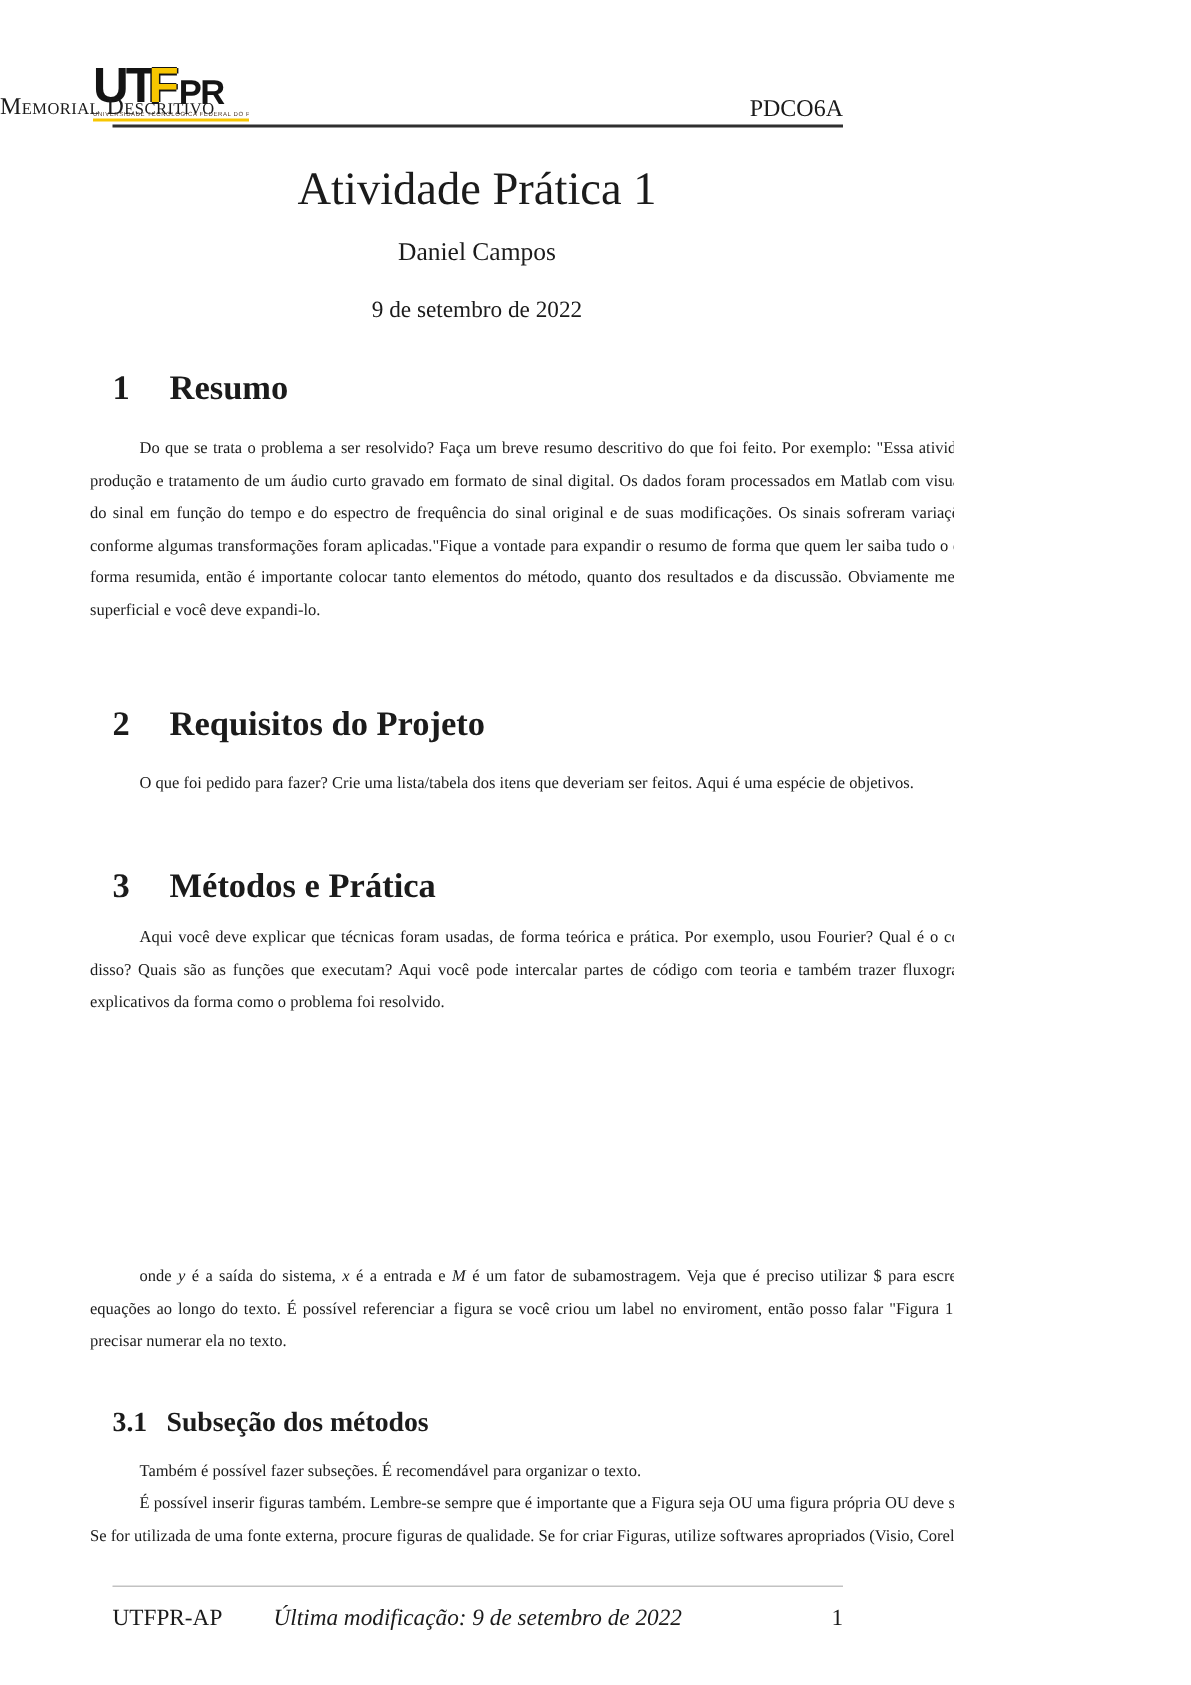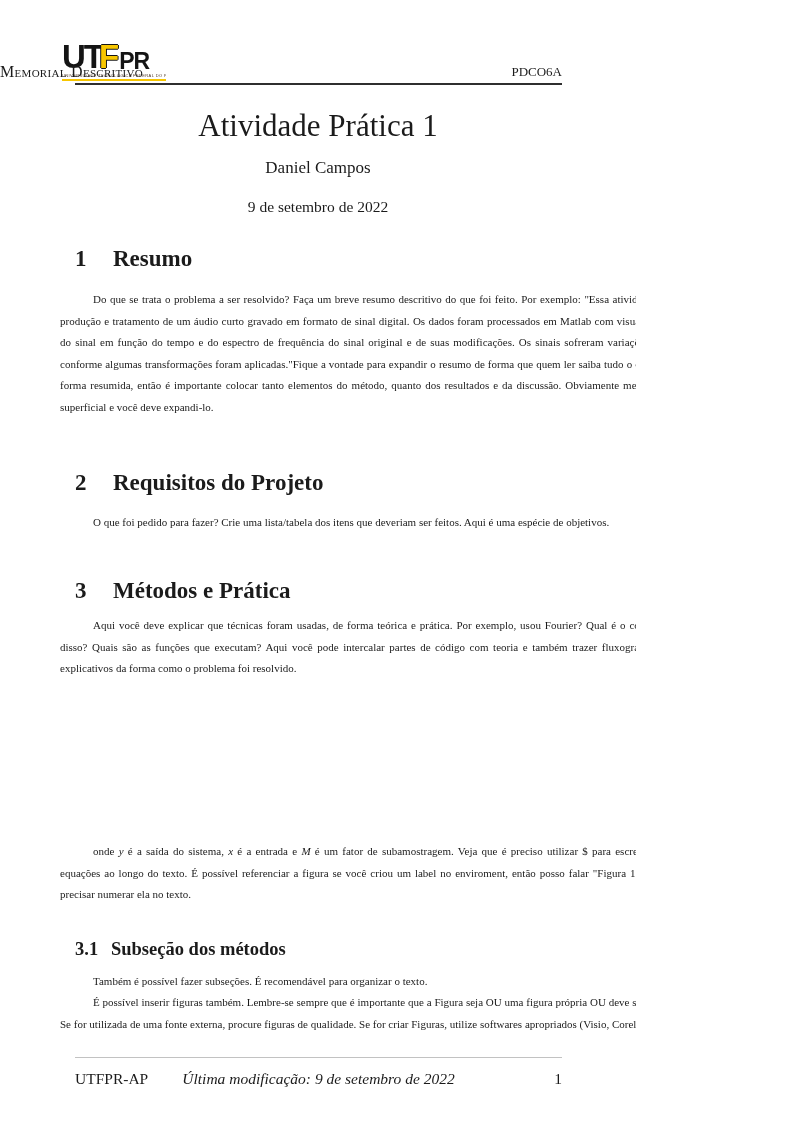--- a/index.html
+++ b/index.html
@@ -27,21 +27,21 @@
   .logo-subtitle {
     font-family: "Liberation Sans", sans-serif;
     font-size: 4px; letter-spacing: 0.4px; color: #4a3526;
     white-space: nowrap; overflow: hidden; margin-top: 1px;
   }
   .logo-underline { height: 2px; background: #f7c600; margin-top: 1px; width: 100%; }
   .head-center {
     position: absolute; left: 0; right: 0; top: 63px; text-align: left;
     font-variant: small-caps; font-size: 16px; letter-spacing: 0.3px;
   }
-  .head-right { position: absolute; right: 74px; top: 64px; font-size: 13px; }
+  .head-right { position: absolute; right: 74px; top: 64px; font-size: 16px; }
   .head-rule { position: absolute; left: 75px; right: 74px; top: 83px; height: 2px; background: #2f2f2f; }
   
   .doc-title  { position: absolute; left: 0; right: 0; top: 108px; text-align: center; font-size: 31px; }
   .doc-author { position: absolute; left: 0; right: 0; top: 158px; text-align: center; font-size: 17px; }
   .doc-date   { position: absolute; left: 0; right: 0; top: 198px; text-align: center; font-size: 15.5px; }
   
   .sec-head {
     position: absolute; left: 75px; width: 645px;
     font-size: 23px; font-weight: bold; white-space: nowrap;
   }

